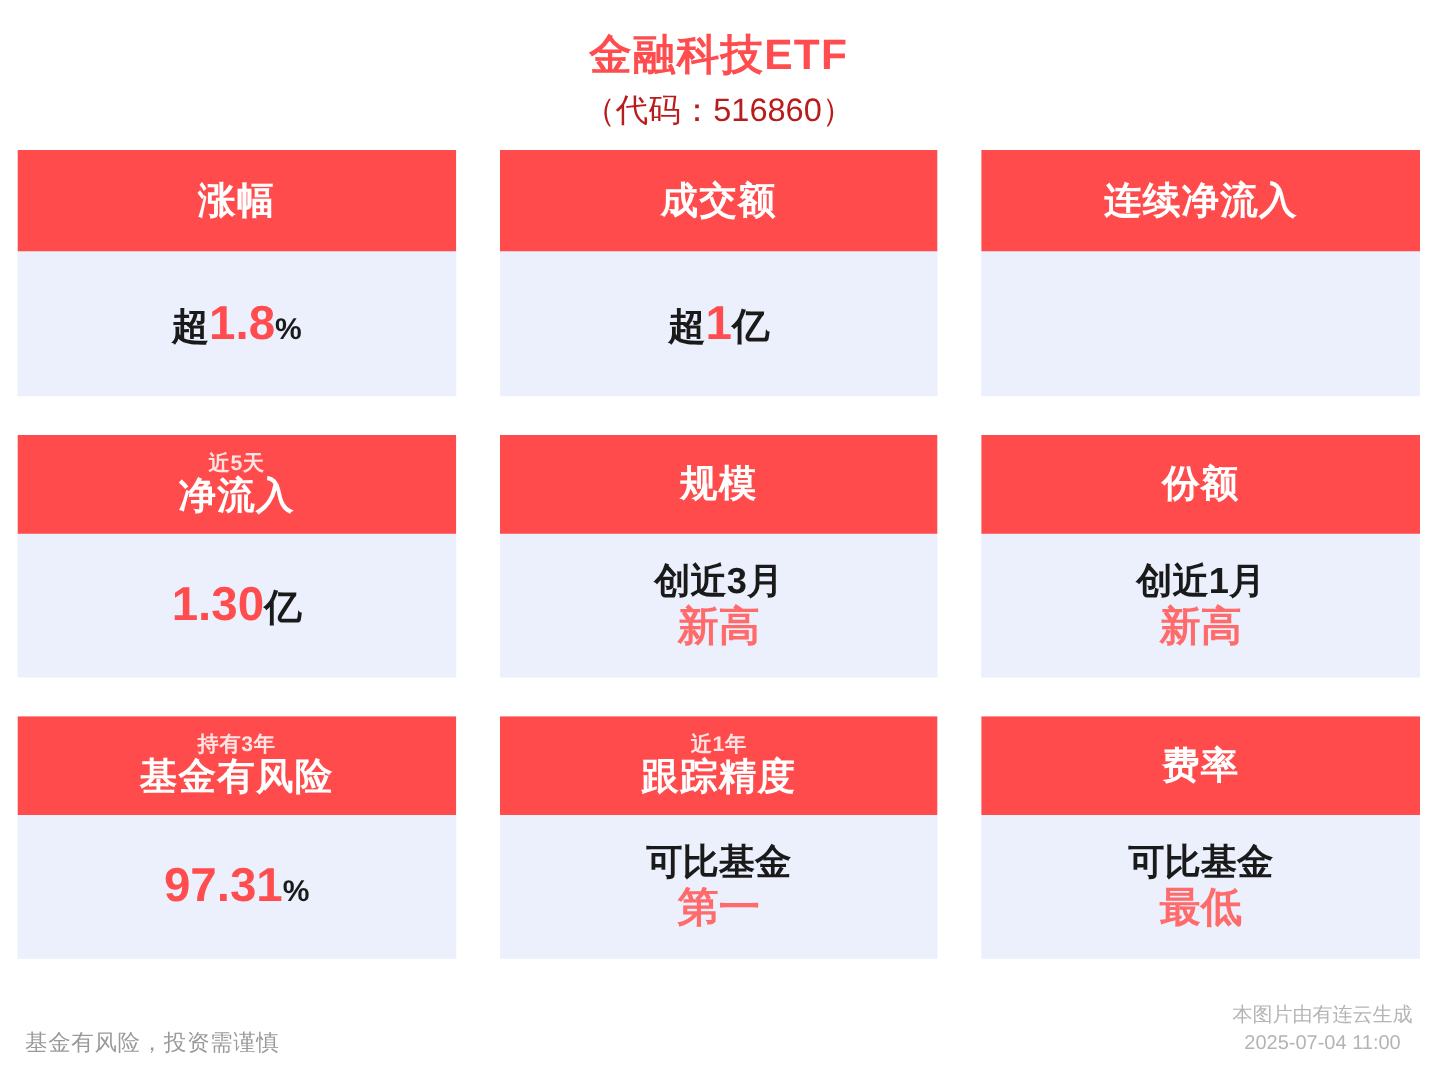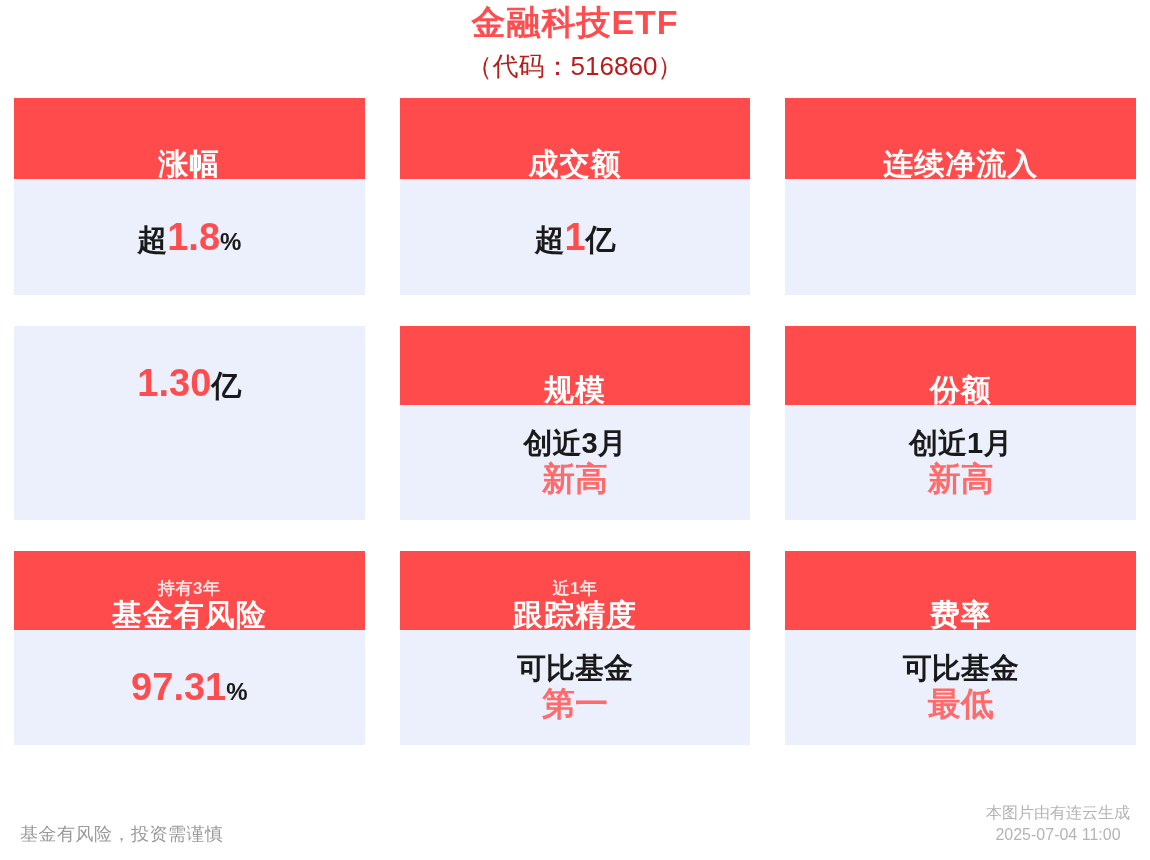--- a/index.html
+++ b/index.html
@@ -16,20 +16,21 @@
 
   .page {
     position: relative;
     width: 1150px;
     height: 860px;
     box-sizing: border-box;
   }
 
   
   .header {
+    padding-top: 22px;
     text-align: center;
   }
   .header-title {
     font-size: 34px;
     font-weight: bold;
     color: #ff4d4f;
     letter-spacing: 1px;
     line-height: 44px;
   }
   .header-code {
@@ -56,21 +57,21 @@
     overflow: hidden;
   }
 
   .card-head {
     background: #ff4b4b;
     color: #ffffff;
     height: 81px;
     display: flex;
     flex-direction: column;
     align-items: center;
-    justify-content: flex-end;
+    justify-content: center;
     line-height: 1.05;
   }
   .card-head.two-line {
     height: 79px;
   }
   .head-sub {
     font-size: 17px;
     font-weight: bold;
     color: #ffe3e3;
     letter-spacing: 0.5px;
@@ -193,20 +194,24 @@
       </div>
     </div>
 
     <div class="card">
       <div class="card-head">
         <div class="head-main">连续净流入</div>
       </div>
     </div>
 
     <div class="card tall">
+      <div class="card-head two-line">
+        <div class="head-sub">近5天</div>
+        <div class="head-main">净流入</div>
+      </div>
       <div class="card-body">
         <div class="body-line">
           <span class="v-red">1.30</span>
             <span class="v-unit">亿</span>
         </div>
       </div>
     </div>
 
     <div class="card tall">
       <div class="card-head two-line">

